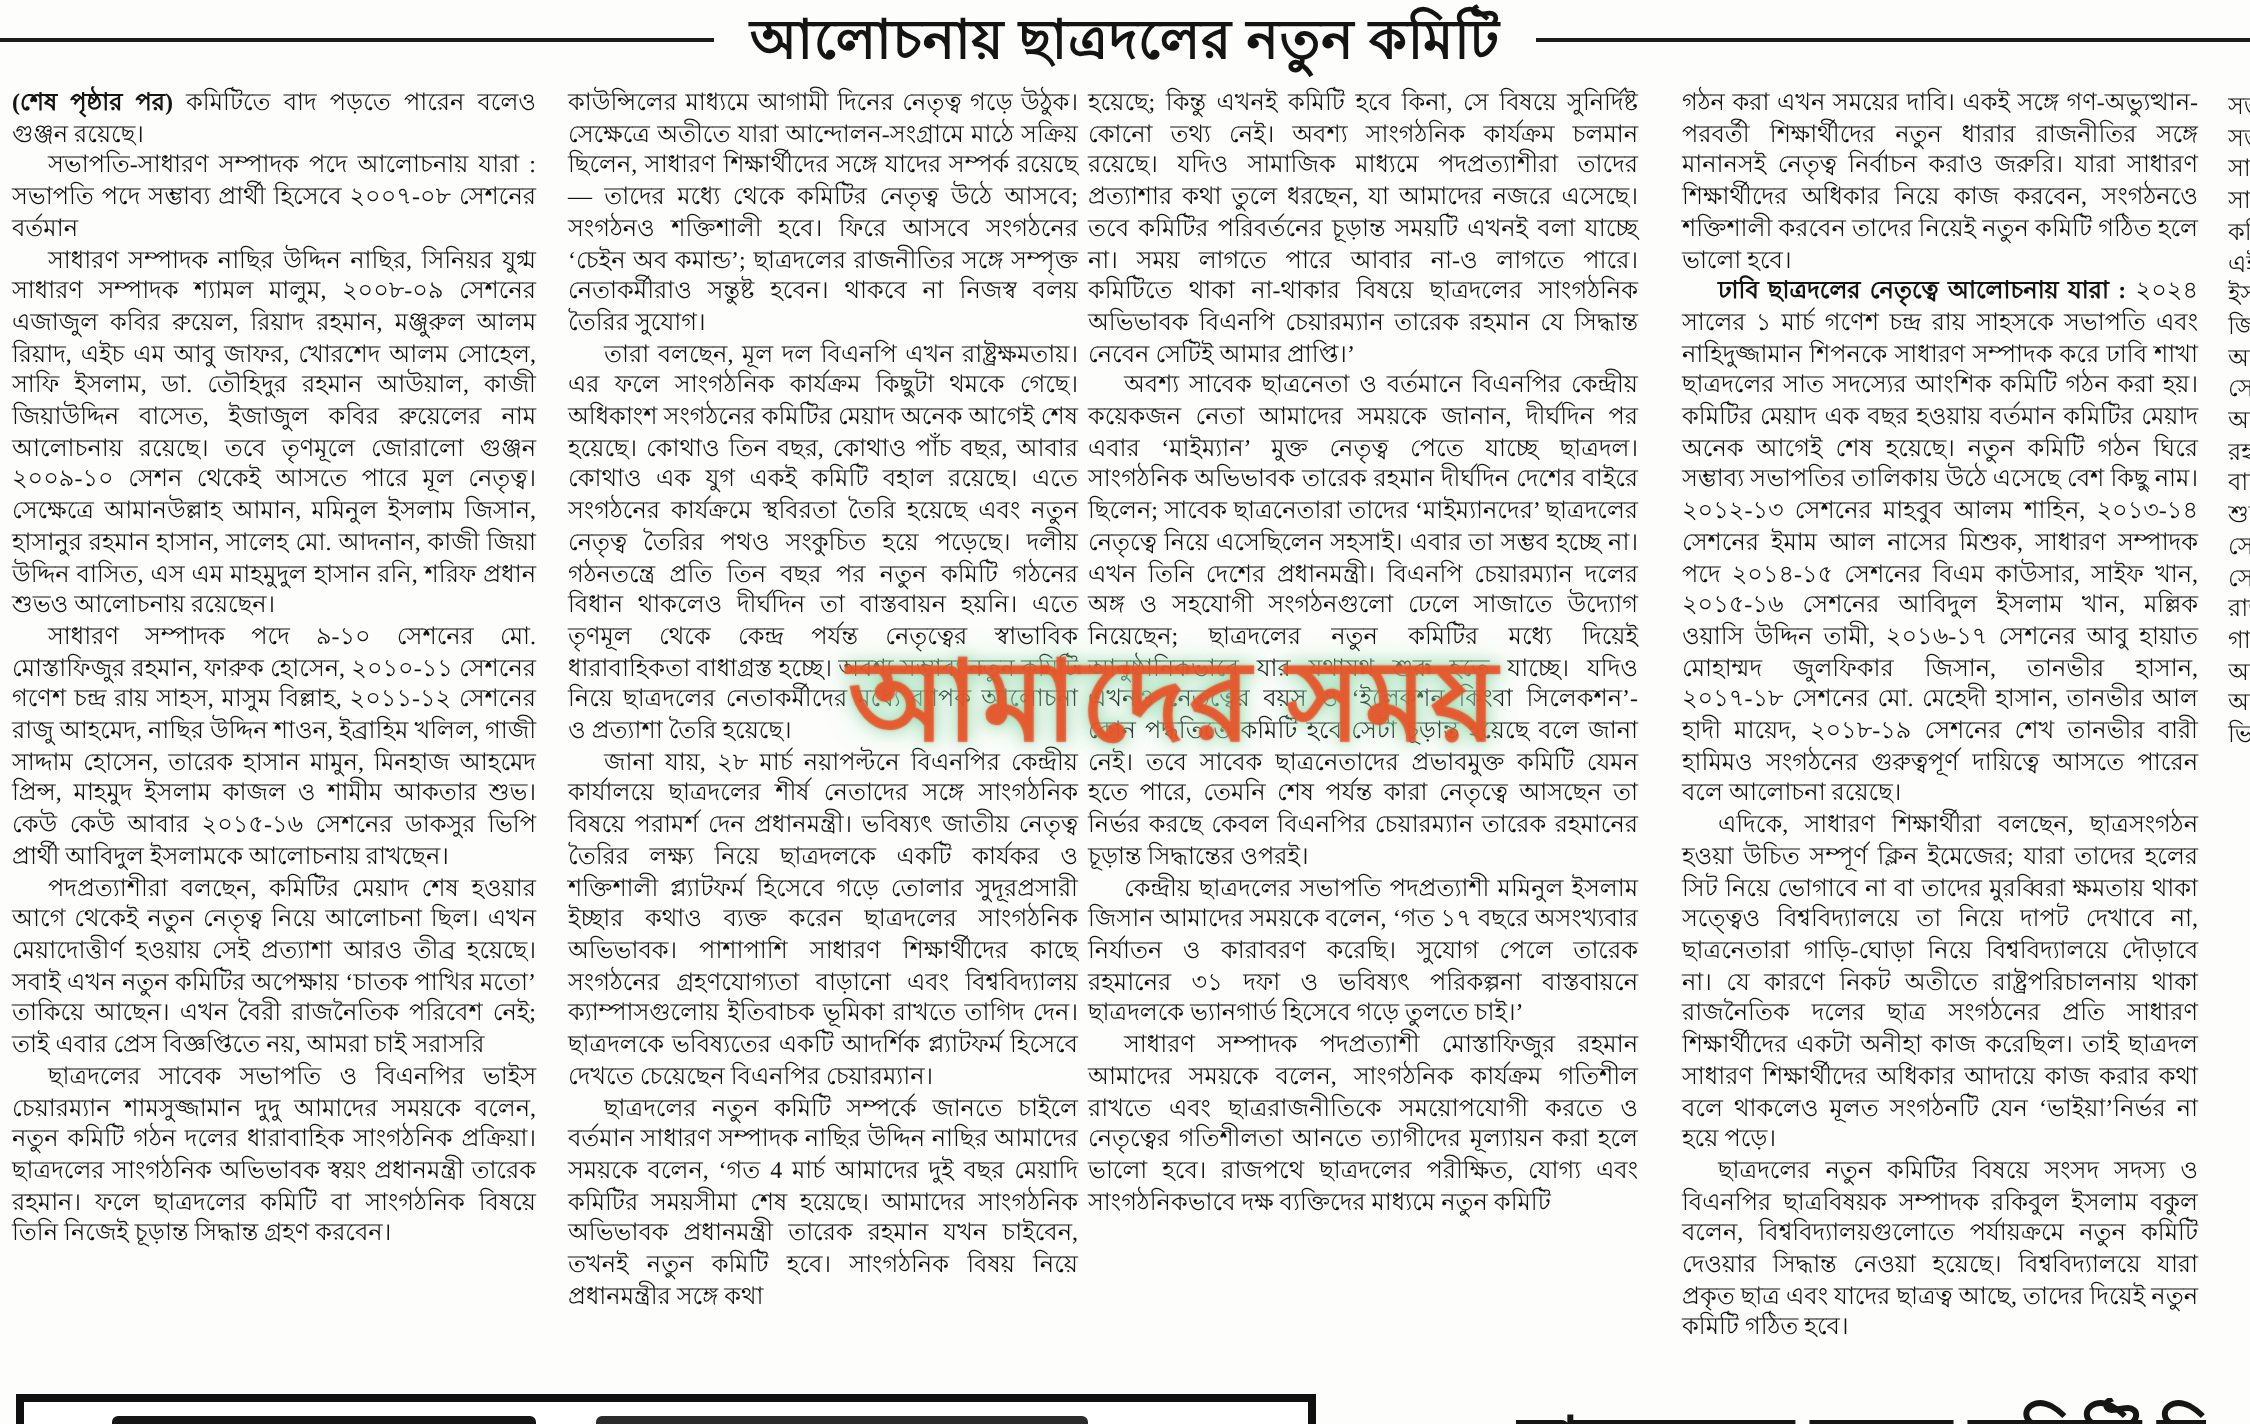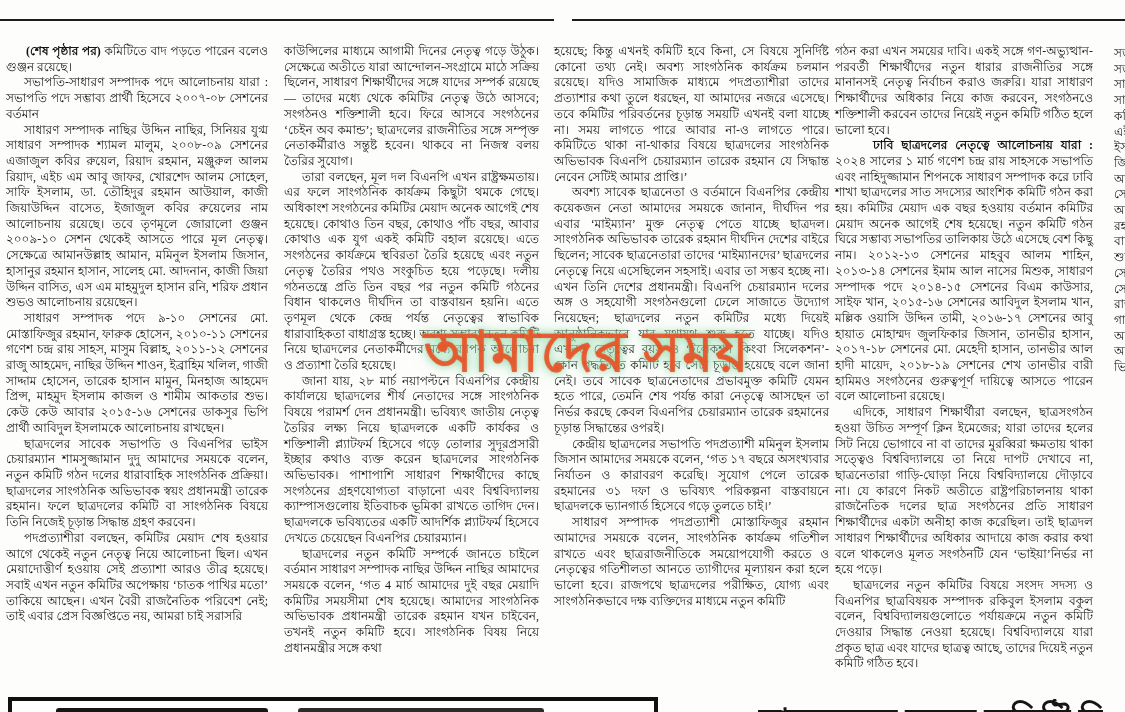--- a/index.html
+++ b/index.html
@@ -23,26 +23,26 @@
     font-size:27px;font-weight:600;letter-spacing:.5px;
     white-space:nowrap;line-height:38px;
   }
   
   .cols{
     position:absolute;top:44px;left:6px;
     display:flex;
   }
   .col{font-size:12px;line-height:15.7px;}
   .col:nth-child(1){width:262px;margin-right:16px;}
-  .col:nth-child(2){width:255px;margin-right:15px;}
-  .col:nth-child(3){width:275px;margin-right:6px;}
+  .col:nth-child(2){width:255px;margin-right:5px;}
+  .col:nth-child(3){width:275px;margin-right:22px;}
   .col:nth-child(4){width:258px;}
   .para{margin:0;text-align:justify;text-indent:1.5em;}
   .para.noind{text-indent:0;}
-  .b{font-weight:bold;margin-left:20px;}
+  .b{font-weight:bold;}
   .i{}
   
   .watermark{
     position:absolute;left:424px;top:322px;
     font-size:56px;font-weight:700;line-height:60px;
     color:rgba(233,78,34,.55);
     text-shadow:0 0 1px rgba(233,78,34,.8),0 0 7px rgba(150,220,175,.95),0 0 14px rgba(150,220,175,.8);
     white-space:nowrap;z-index:5;pointer-events:none;
     letter-spacing:2px;
   }
@@ -71,31 +71,32 @@
     color:#141414;
   }
 </style>
 </head>
 <body>
 
 <div class="page">
 
   <div class="masthead">
     <div class="rule"></div>
+    <div class="headline">আলোচনায় ছাত্রদলের নতুন কমিটি</div>
     <div class="rule"></div>
   </div>
 
   <div class="cols" id="cols">
       <div class="col">
         <p class="para noind"><span class="b">(শেষ পৃষ্ঠার পর) </span><span>কমিটিতে বাদ পড়তে পারেন বলেও গুঞ্জন রয়েছে।</span></p>
         <p class="para"><span>সভাপতি-সাধারণ সম্পাদক পদে আলোচনায় যারা : সভাপতি পদে সম্ভাব্য প্রার্থী হিসেবে ২০০৭-০৮ সেশনের বর্তমান</span></p>
         <p class="para"><span>সাধারণ সম্পাদক নাছির উদ্দিন নাছির, সিনিয়র যুগ্ম সাধারণ সম্পাদক শ্যামল মালুম, ২০০৮-০৯ সেশনের এজাজুল কবির রুয়েল, রিয়াদ রহমান, মঞ্জুরুল আলম রিয়াদ, এইচ এম আবু জাফর, খোরশেদ আলম সোহেল, সাফি ইসলাম, ডা. তৌহিদুর রহমান আউয়াল, কাজী জিয়াউদ্দিন বাসেত, ইজাজুল কবির রুয়েলের নাম আলোচনায় রয়েছে। তবে তৃণমূলে জোরালো গুঞ্জন ২০০৯-১০ সেশন থেকেই আসতে পারে মূল নেতৃত্ব। সেক্ষেত্রে আমানউল্লাহ আমান, মমিনুল ইসলাম জিসান, হাসানুর রহমান হাসান, সালেহ মো. আদনান, কাজী জিয়া উদ্দিন বাসিত, এস এম মাহমুদুল হাসান রনি, শরিফ প্রধান শুভও আলোচনায় রয়েছেন।</span></p>
         <p class="para"><span>সাধারণ সম্পাদক পদে ৯-১০ সেশনের মো. মোস্তাফিজুর রহমান, ফারুক হোসেন, ২০১০-১১ সেশনের গণেশ চন্দ্র রায় সাহস, মাসুম বিল্লাহ, ২০১১-১২ সেশনের রাজু আহমেদ, নাছির উদ্দিন শাওন, ইব্রাহিম খলিল, গাজী সাদ্দাম হোসেন, তারেক হাসান মামুন, মিনহাজ আহমেদ প্রিন্স, মাহমুদ ইসলাম কাজল ও শামীম আকতার শুভ। কেউ কেউ আবার ২০১৫-১৬ সেশনের ডাকসুর ভিপি প্রার্থী আবিদুল ইসলামকে আলোচনায় রাখছেন।</span></p>
+        <p class="para"><span>পদপ্রত্যাশীরা বলছেন, কমিটির মেয়াদ শেষ হওয়ার আগে থেকেই নতুন নেতৃত্ব নিয়ে আলোচনা ছিল। এখন মেয়াদোত্তীর্ণ হওয়ায় সেই প্রত্যাশা আরও তীব্র হয়েছে। সবাই এখন নতুন কমিটির অপেক্ষায় ‘চাতক পাখির মতো’ তাকিয়ে আছেন। এখন বৈরী রাজনৈতিক পরিবেশ নেই; তাই এবার প্রেস বিজ্ঞপ্তিতে নয়, আমরা চাই সরাসরি</span></p>
         <p class="para"><span>ছাত্রদলের সাবেক সভাপতি ও বিএনপির ভাইস চেয়ারম্যান শামসুজ্জামান দুদু </span><span class="i">আমাদের সময়কে</span><span> বলেন, নতুন কমিটি গঠন দলের ধারাবাহিক সাংগঠনিক প্রক্রিয়া। ছাত্রদলের সাংগঠনিক অভিভাবক স্বয়ং প্রধানমন্ত্রী তারেক রহমান। ফলে ছাত্রদলের কমিটি বা সাংগঠনিক বিষয়ে তিনি নিজেই চূড়ান্ত সিদ্ধান্ত গ্রহণ করবেন।</span></p>
-        <p class="para"><span>পদপ্রত্যাশীরা বলছেন, কমিটির মেয়াদ শেষ হওয়ার আগে থেকেই নতুন নেতৃত্ব নিয়ে আলোচনা ছিল। এখন মেয়াদোত্তীর্ণ হওয়ায় সেই প্রত্যাশা আরও তীব্র হয়েছে। সবাই এখন নতুন কমিটির অপেক্ষায় ‘চাতক পাখির মতো’ তাকিয়ে আছেন। এখন বৈরী রাজনৈতিক পরিবেশ নেই; তাই এবার প্রেস বিজ্ঞপ্তিতে নয়, আমরা চাই সরাসরি</span></p>
       </div>
       <div class="col">
         <p class="para noind"><span>কাউন্সিলের মাধ্যমে আগামী দিনের নেতৃত্ব গড়ে উঠুক। সেক্ষেত্রে অতীতে যারা আন্দোলন-সংগ্রামে মাঠে সক্রিয় ছিলেন, সাধারণ শিক্ষার্থীদের সঙ্গে যাদের সম্পর্ক রয়েছে— তাদের মধ্যে থেকে কমিটির নেতৃত্ব উঠে আসবে; সংগঠনও শক্তিশালী হবে। ফিরে আসবে সংগঠনের ‘চেইন অব কমান্ড’; ছাত্রদলের রাজনীতির সঙ্গে সম্পৃক্ত নেতাকর্মীরাও সন্তুষ্ট হবেন। থাকবে না নিজস্ব বলয় তৈরির সুযোগ।</span></p>
         <p class="para"><span>তারা বলছেন, মূল দল বিএনপি এখন রাষ্ট্রক্ষমতায়। এর ফলে সাংগঠনিক কার্যক্রম কিছুটা থমকে গেছে। অধিকাংশ সংগঠনের কমিটির মেয়াদ অনেক আগেই শেষ হয়েছে। কোথাও তিন বছর, কোথাও পাঁচ বছর, আবার কোথাও এক যুগ একই কমিটি বহাল রয়েছে। এতে সংগঠনের কার্যক্রমে স্থবিরতা তৈরি হয়েছে এবং নতুন নেতৃত্ব তৈরির পথও সংকুচিত হয়ে পড়েছে। দলীয় গঠনতন্ত্রে প্রতি তিন বছর পর নতুন কমিটি গঠনের বিধান থাকলেও দীর্ঘদিন তা বাস্তবায়ন হয়নি। এতে তৃণমূল থেকে কেন্দ্র পর্যন্ত নেতৃত্বের স্বাভাবিক ধারাবাহিকতা বাধাগ্রস্ত হচ্ছে। অবশ্য সম্ভাব্য নতুন কমিটি নিয়ে ছাত্রদলের নেতাকর্মীদের মধ্যে ব্যাপক আলোচনা ও প্রত্যাশা তৈরি হয়েছে।</span></p>
         <p class="para"><span>জানা যায়, ২৮ মার্চ নয়াপল্টনে বিএনপির কেন্দ্রীয় কার্যালয়ে ছাত্রদলের শীর্ষ নেতাদের সঙ্গে সাংগঠনিক বিষয়ে পরামর্শ দেন প্রধানমন্ত্রী। ভবিষ্যৎ জাতীয় নেতৃত্ব তৈরির লক্ষ্য নিয়ে ছাত্রদলকে একটি কার্যকর ও শক্তিশালী প্ল্যাটফর্ম হিসেবে গড়ে তোলার সুদূরপ্রসারী ইচ্ছার কথাও ব্যক্ত করেন ছাত্রদলের সাংগঠনিক অভিভাবক। পাশাপাশি সাধারণ শিক্ষার্থীদের কাছে সংগঠনের গ্রহণযোগ্যতা বাড়ানো এবং বিশ্ববিদ্যালয় ক্যাম্পাসগুলোয় ইতিবাচক ভূমিকা রাখতে তাগিদ দেন। ছাত্রদলকে ভবিষ্যতের একটি আদর্শিক প্ল্যাটফর্ম হিসেবে দেখতে চেয়েছেন বিএনপির চেয়ারম্যান।</span></p>
         <p class="para"><span>ছাত্রদলের নতুন কমিটি সম্পর্কে জানতে চাইলে বর্তমান সাধারণ সম্পাদক নাছির উদ্দিন নাছির </span><span class="i">আমাদের সময়কে</span><span> বলেন, ‘গত 4 মার্চ আমাদের দুই বছর মেয়াদি কমিটির সময়সীমা শেষ হয়েছে। আমাদের সাংগঠনিক অভিভাবক প্রধানমন্ত্রী তারেক রহমান যখন চাইবেন, তখনই নতুন কমিটি হবে। সাংগঠনিক বিষয় নিয়ে প্রধানমন্ত্রীর সঙ্গে কথা</span></p>
       </div>
       <div class="col">
         <p class="para noind"><span>হয়েছে; কিন্তু এখনই কমিটি হবে কিনা, সে বিষয়ে সুনির্দিষ্ট কোনো তথ্য নেই। অবশ্য সাংগঠনিক কার্যক্রম চলমান রয়েছে। যদিও সামাজিক মাধ্যমে পদপ্রত্যাশীরা তাদের প্রত্যাশার কথা তুলে ধরছেন, যা আমাদের নজরে এসেছে। তবে কমিটির পরিবর্তনের চূড়ান্ত সময়টি এখনই বলা যাচ্ছে না। সময় লাগতে পারে আবার না-ও লাগতে পারে। কমিটিতে থাকা না-থাকার বিষয়ে ছাত্রদলের সাংগঠনিক অভিভাবক বিএনপি চেয়ারম্যান তারেক রহমান যে সিদ্ধান্ত নেবেন সেটিই আমার প্রাপ্তি।’</span></p>
         <p class="para"><span>অবশ্য সাবেক ছাত্রনেতা ও বর্তমানে বিএনপির কেন্দ্রীয় কয়েকজন নেতা </span><span class="i">আমাদের সময়কে</span><span> জানান, দীর্ঘদিন পর এবার ‘মাইম্যান’ মুক্ত নেতৃত্ব পেতে যাচ্ছে ছাত্রদল। সাংগঠনিক অভিভাবক তারেক রহমান দীর্ঘদিন দেশের বাইরে ছিলেন; সাবেক ছাত্রনেতারা তাদের ‘মাইম্যানদের’ ছাত্রদলের নেতৃত্বে নিয়ে এসেছিলেন সহসাই। এবার তা সম্ভব হচ্ছে না। এখন তিনি দেশের প্রধানমন্ত্রী। বিএনপি চেয়ারম্যান দলের অঙ্গ ও সহযোগী সংগঠনগুলো ঢেলে সাজাতে উদ্যোগ নিয়েছেন; ছাত্রদলের নতুন কমিটির মধ্যে দিয়েই আনুষ্ঠানিকভাবে যার যথাযথ শুরু হতে যাচ্ছে। যদিও এখনও নেতৃত্বের বয়স ও ‘ইলেকশন কিংবা সিলেকশন’- কোন পদ্ধতিতে কমিটি হবে সেটা চূড়ান্ত হয়েছে বলে জানা নেই। তবে সাবেক ছাত্রনেতাদের প্রভাবমুক্ত কমিটি যেমন হতে পারে, তেমনি শেষ পর্যন্ত কারা নেতৃত্বে আসছেন তা নির্ভর করছে কেবল বিএনপির চেয়ারম্যান তারেক রহমানের চূড়ান্ত সিদ্ধান্তের ওপরই।</span></p>

